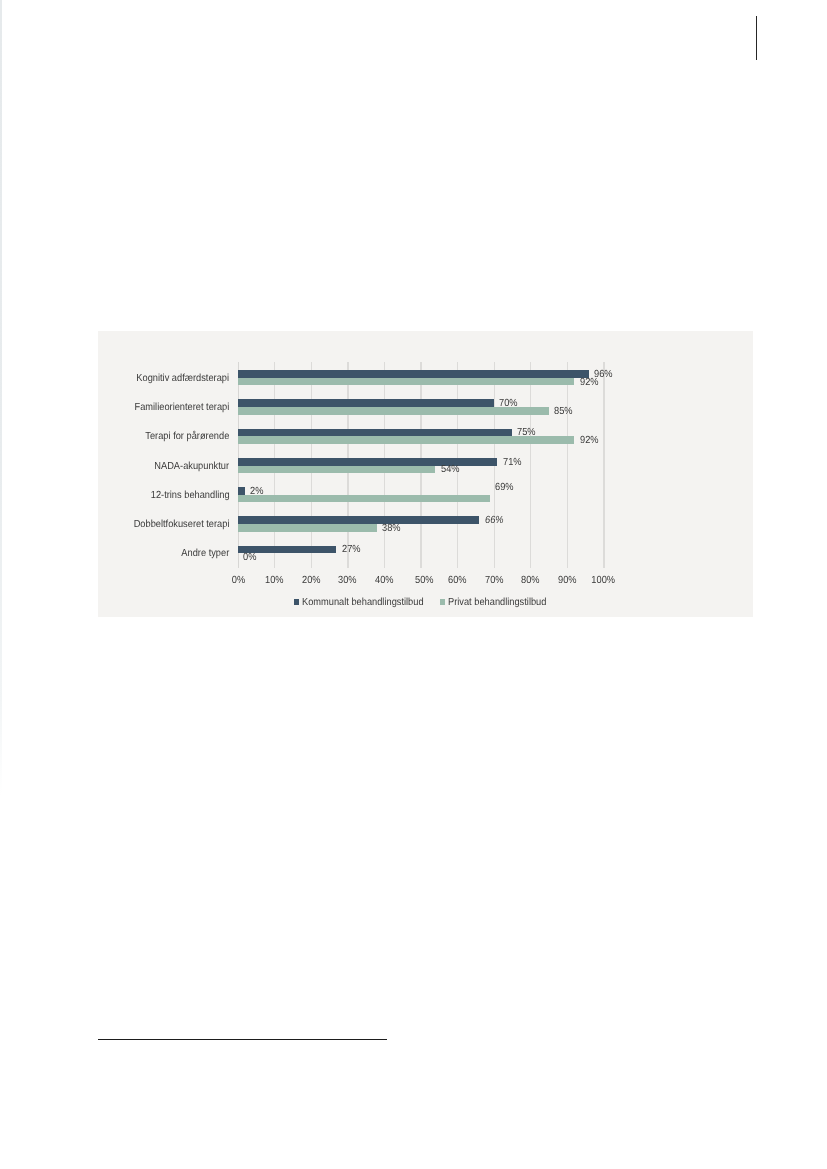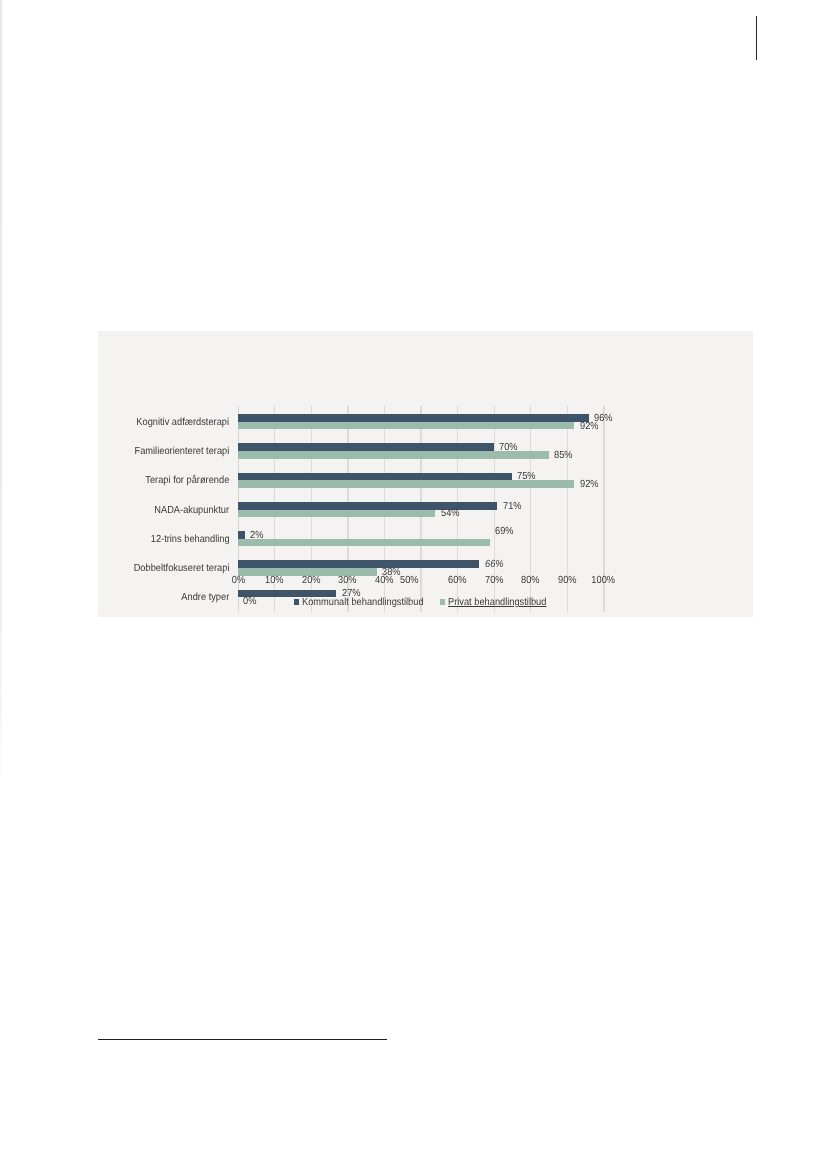--- a/index.html
+++ b/index.html
@@ -9,36 +9,36 @@
   .page{position:absolute;inset:0;}
 
   
   .edge-line{position:absolute;left:0;top:0;width:1.6px;height:1169px;
     background:linear-gradient(to bottom,#e6eaec 0%,#e8ecee 40%,#f2f5f6 60%,#ffffff 68%,#ffffff 100%);}
   .top-rule{position:absolute;left:756.2px;top:16.4px;width:1.2px;height:43.2px;}
   .foot-rule{position:absolute;left:98px;top:1038.8px;width:289px;height:1.2px;}
 
   
   .chart{position:absolute;left:98px;top:330.8px;width:654.5px;height:286.6px;background:#F4F3F1;}
-  .plot{position:absolute;left:139.6px;top:31.2px;width:365.8px;height:205.9px;margin-top:44px;}
+  .plot{position:absolute;left:139.6px;top:31.2px;width:365.8px;height:205.9px;}
   .gridline{position:absolute;top:0;width:1.2px;height:205.9px;background:#dcdbd9;}
   .axis{position:absolute;left:0;top:0;width:1.2px;height:205.9px;background:#d7d6d4;}
   .bar{position:absolute;left:0;height:7.7px;}
 
   .ctext{font-size:10.3px;line-height:11.5px;color:#3a3a3a;will-change:transform;}
   .sx{display:inline-block;transform:scaleX(0.90);}
   .vlabel{position:absolute;right:374px;text-align:right;white-space:nowrap;}
   .vlabel .sx{transform-origin:right center;}
   .dlabel{position:absolute;white-space:nowrap;}
   .dlabel .sx{transform-origin:left center;}
   .xtick{position:absolute;top:244.1px;width:50px;text-align:center;white-space:nowrap;}
   .xtick .sx{transform-origin:center center;}
   .legend{position:absolute;left:155.7px;top:266px;display:flex;}
   .lg{display:flex;align-items:center;white-space:nowrap;}
-  .lg+.lg{margin-left:3px;text-decoration:underline;}
+  .lg+.lg{margin-left:3px;}
   .lg .sx{transform-origin:left center;}
   .sw{width:5.4px;height:6px;display:inline-block;margin-right:2.6px;position:relative;top:-1.1px;}
 </style>
 </head>
 <body style="background: rgb(255, 255, 255);">
 
 <div class="page">
   <div class="edge-line"></div>
   <div class="top-rule" style="background: rgb(38, 38, 38);"></div>
   <div class="foot-rule" style="background: rgb(29, 29, 29);"></div>
@@ -98,21 +98,21 @@
       <div class="dlabel ctext" style="color: rgb(58, 58, 58); left: 257.902px; top: 120px;"><span class="sx">69%</span></div>
       <div class="dlabel ctext" style="color: rgb(58, 58, 58); left: 144.504px; top: 160.931px;"><span class="sx">38%</span></div>
       <div class="dlabel ctext" style="color: rgb(58, 58, 58); left: 5.5px; top: 190.177px;"><span class="sx">0%</span></div>
     </div>
 
     <div class="xtick ctext" style="left: 114.6px; color: rgb(58, 58, 58);"><span class="sx">0%</span></div>
     <div class="xtick ctext" style="left: 151.18px; color: rgb(58, 58, 58);"><span class="sx">10%</span></div>
     <div class="xtick ctext" style="left: 187.76px; color: rgb(58, 58, 58);"><span class="sx">20%</span></div>
     <div class="xtick ctext" style="left: 224.34px; color: rgb(58, 58, 58);"><span class="sx">30%</span></div>
     <div class="xtick ctext" style="left: 260.92px; color: rgb(58, 58, 58);"><span class="sx">40%</span></div>
-    <div class="xtick ctext" style="left: 286px; color: rgb(58, 58, 58);"><span class="sx">50%</span></div>
+    <div class="xtick ctext" style="left: 301px; color: rgb(58, 58, 58);"><span class="sx">50%</span></div>
     <div class="xtick ctext" style="left: 334.08px; color: rgb(58, 58, 58);"><span class="sx">60%</span></div>
     <div class="xtick ctext" style="left: 370.66px; color: rgb(58, 58, 58);"><span class="sx">70%</span></div>
     <div class="xtick ctext" style="left: 407.24px; color: rgb(58, 58, 58);"><span class="sx">80%</span></div>
     <div class="xtick ctext" style="left: 443.82px; color: rgb(58, 58, 58);"><span class="sx">90%</span></div>
     <div class="xtick ctext" style="left: 480.4px; color: rgb(58, 58, 58);"><span class="sx">100%</span></div>
 
     <div class="legend">
       <div class="lg ctext" style="color: rgb(58, 58, 58); margin-left: 40px;">
         <span class="sw k" style="background: rgb(61, 84, 105);"></span>
         <span class="sx">Kommunalt behandlingstilbud</span>

